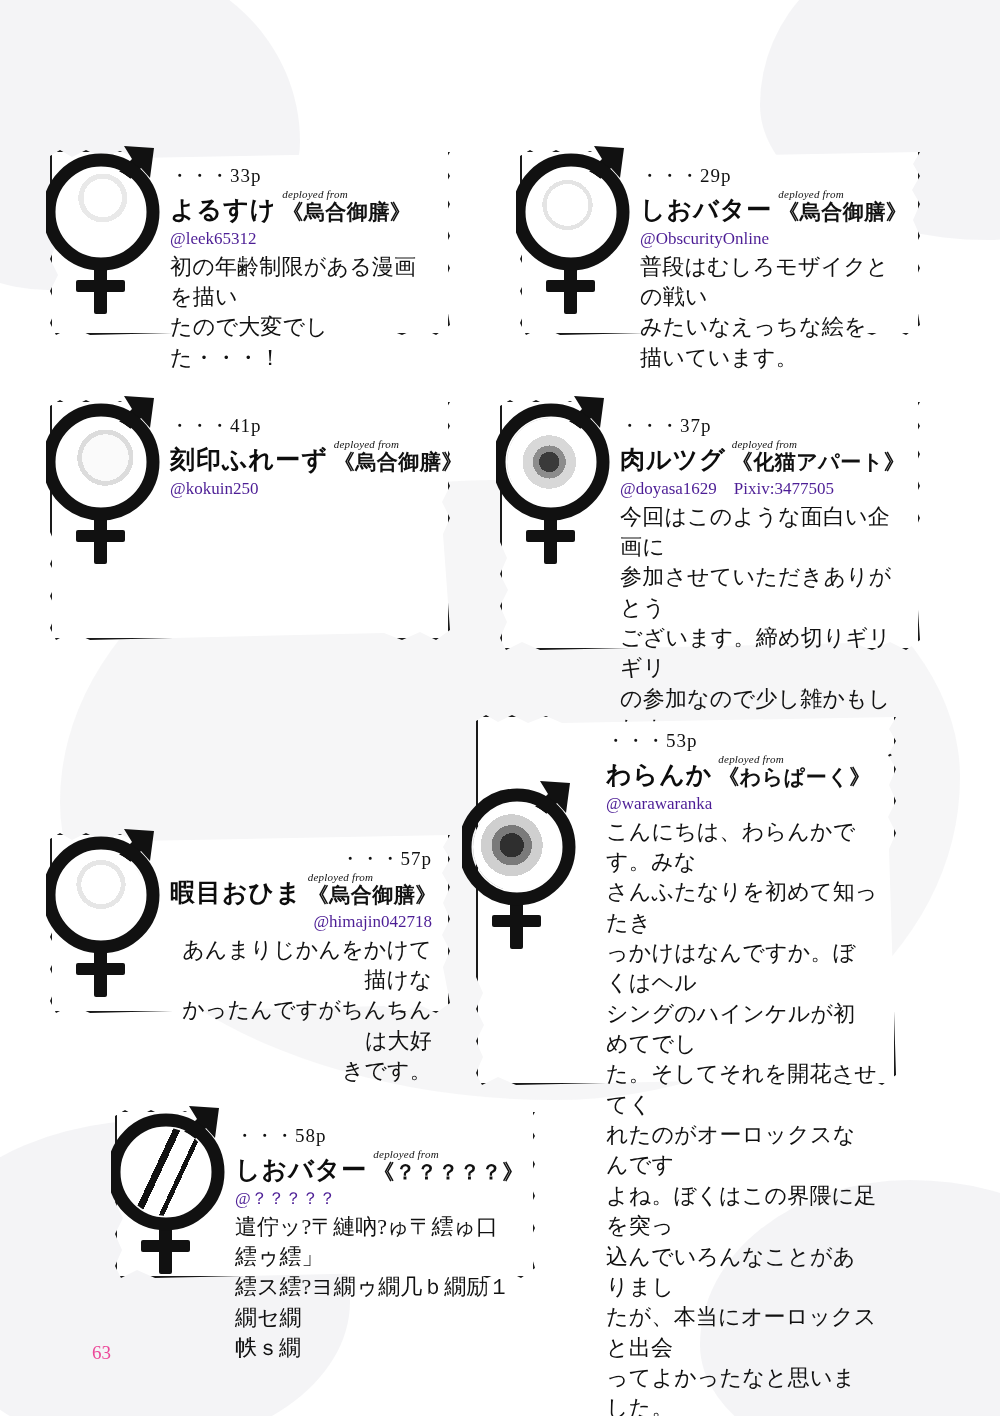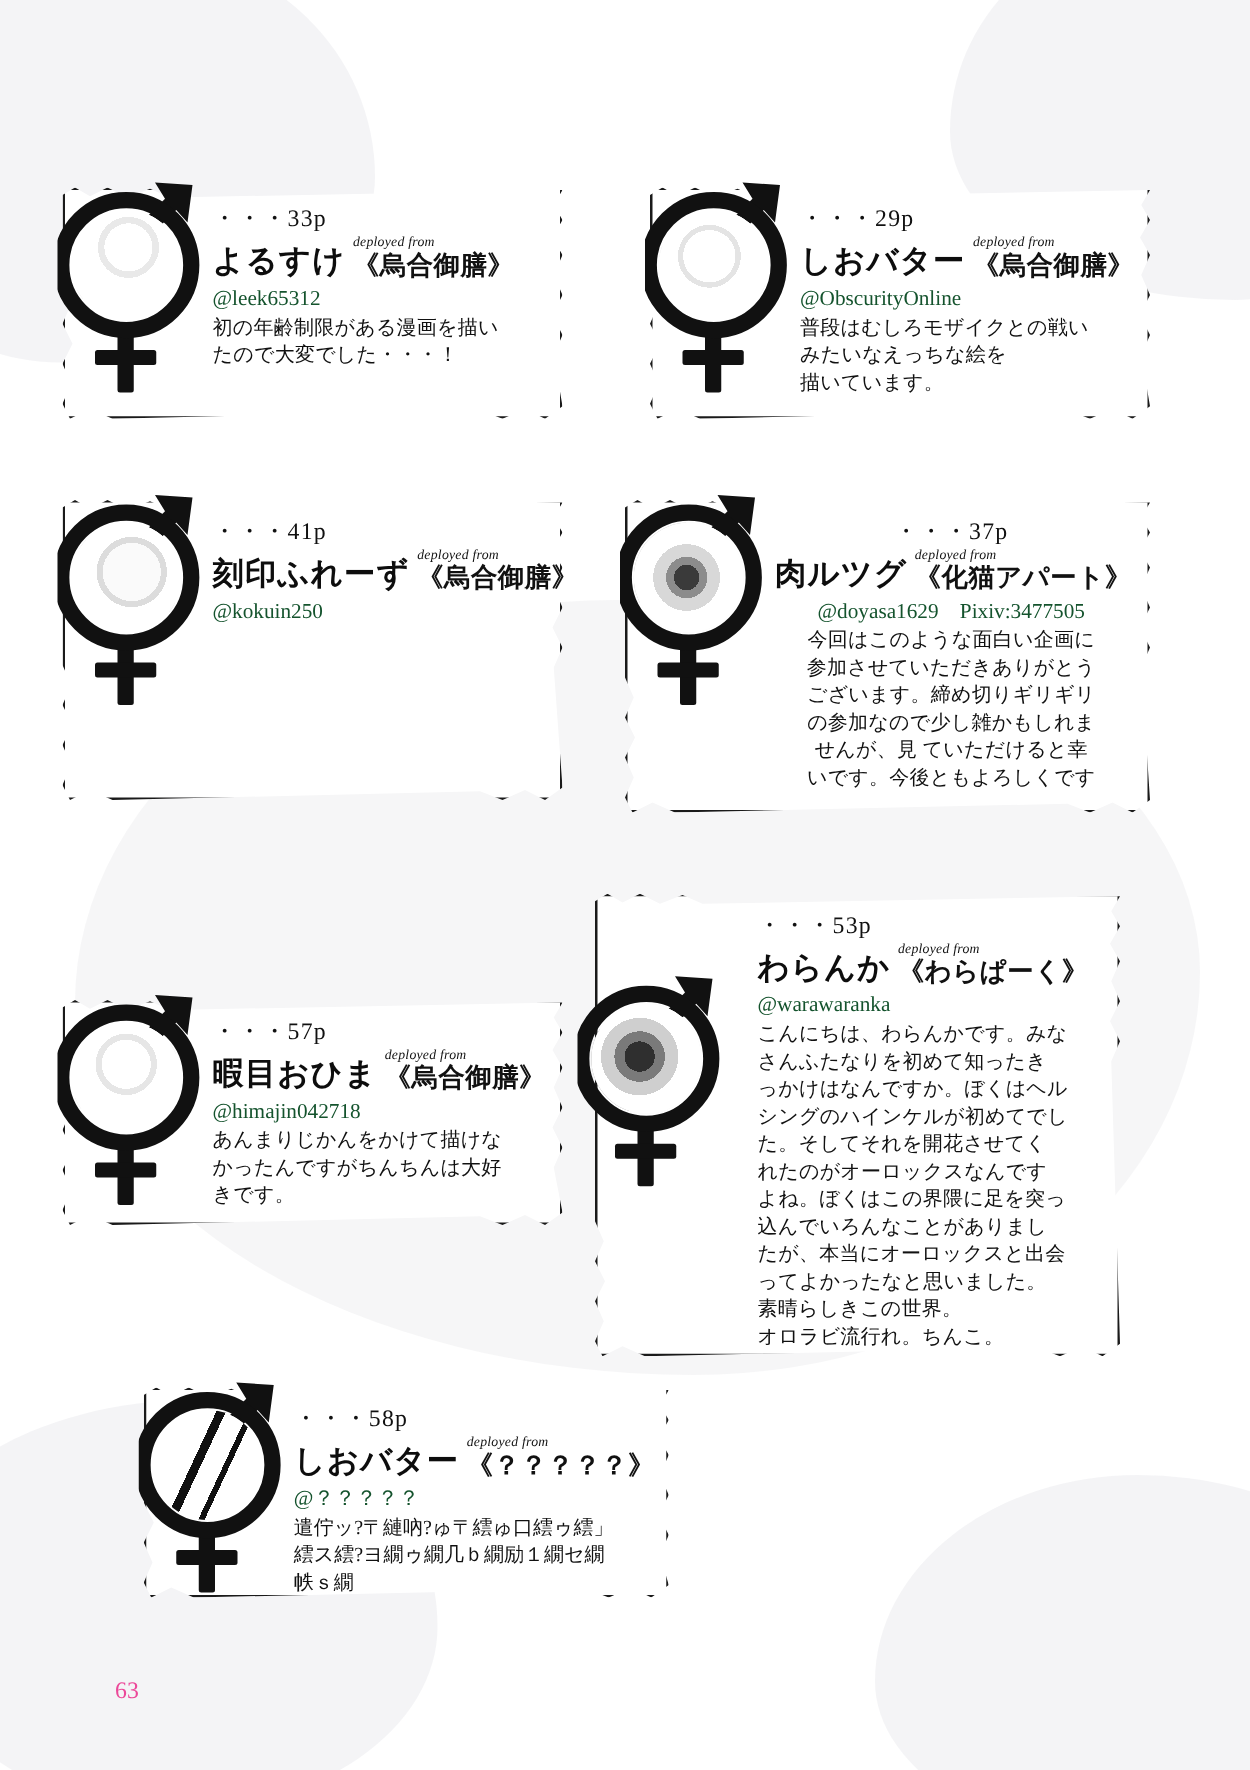--- a/index.html
+++ b/index.html
@@ -96,26 +96,26 @@
     letter-spacing:.2px;
   }
   .deploy-jp{
     font-size:21px;
     color:#111;
     font-weight:600;
     letter-spacing:.5px;
   }
   .handle{
     font-size:17px;
-    color:#14532d;
+    color:#4c1d95;
     line-height:1.35;
     margin-bottom:1px;
   }
   .body{
-    font-size:16px;
+    font-size:22px;
     color:#111;
     line-height:1.38;
     letter-spacing:.2px;
     white-space:pre-line;
   }
   .card.garbled .body,.card.garbled .handle{letter-spacing:0;}
 
   
   .symbol{
     position:absolute;
@@ -260,21 +260,21 @@
           <rect x="30" y="140" width="49" height="12" rx="2"></rect>
         </g>
         <circle cx="55" cy="72" r="52" fill="none" stroke="#111" stroke-width="13"></circle>
       </svg>
       <div class="avatar-clip" style="left:11px;top:28px;width:88px;height:88px;">
         <div class="avatar-art face-c"></div>
       </div>
     </div>
   </div>
 
-  <div class="card" style="left:500px;top:400px;width:420px;height:250px;text-align:center;">
+  <div class="card" style="left:500px;top:400px;width:420px;height:250px;">
     <div class="bubble" style="width:420px;height:250px;"></div>
     <div class="bubble-inner">
       <div class="pagenum">・・・37p</div>
       <div class="namerow">
         <span class="name">肉ルツグ</span>
         <span class="deploy">
           <span class="deploy-en">deployed from</span>
           <span class="deploy-jp">《化猫アパート》</span>
         </span>
       </div>
@@ -334,21 +334,21 @@
           <rect x="30" y="140" width="49" height="12" rx="2"></rect>
         </g>
         <circle cx="55" cy="72" r="52" fill="none" stroke="#111" stroke-width="13"></circle>
       </svg>
       <div class="avatar-clip" style="left:11px;top:28px;width:88px;height:88px;">
         <div class="avatar-art face-f"></div>
       </div>
     </div>
   </div>
 
-  <div class="card" style="left:50px;top:800px;width:400px;height:180px;">
+  <div class="card" style="left:50px;top:833px;width:400px;height:180px;text-align:right;">
     <div class="bubble" style="width:400px;height:180px;"></div>
     <div class="bubble-inner">
       <div class="pagenum">・・・57p</div>
       <div class="namerow">
         <span class="name">暇目おひま</span>
         <span class="deploy">
           <span class="deploy-en">deployed from</span>
           <span class="deploy-jp">《烏合御膳》</span>
         </span>
       </div>

